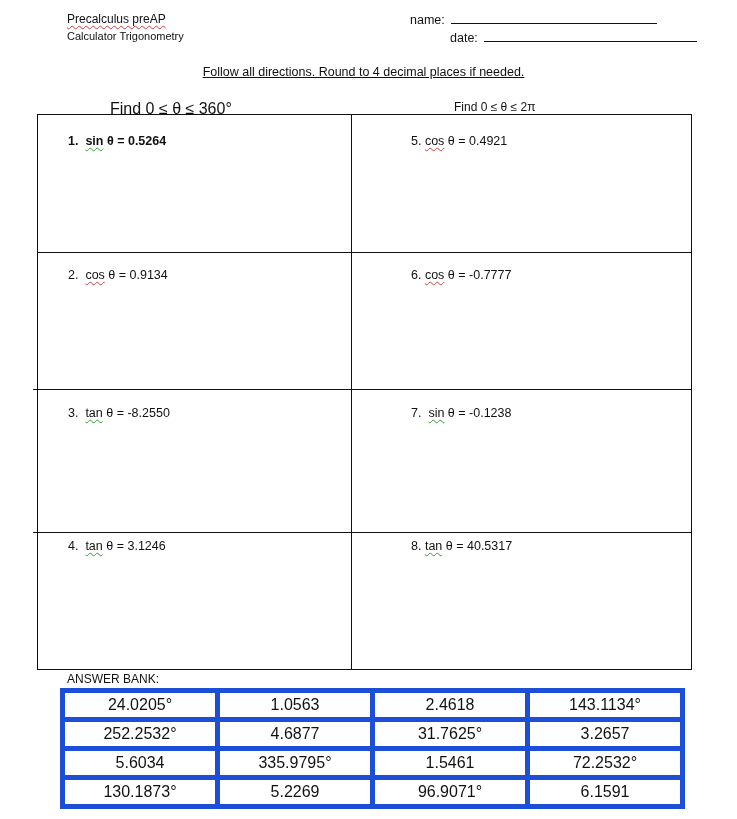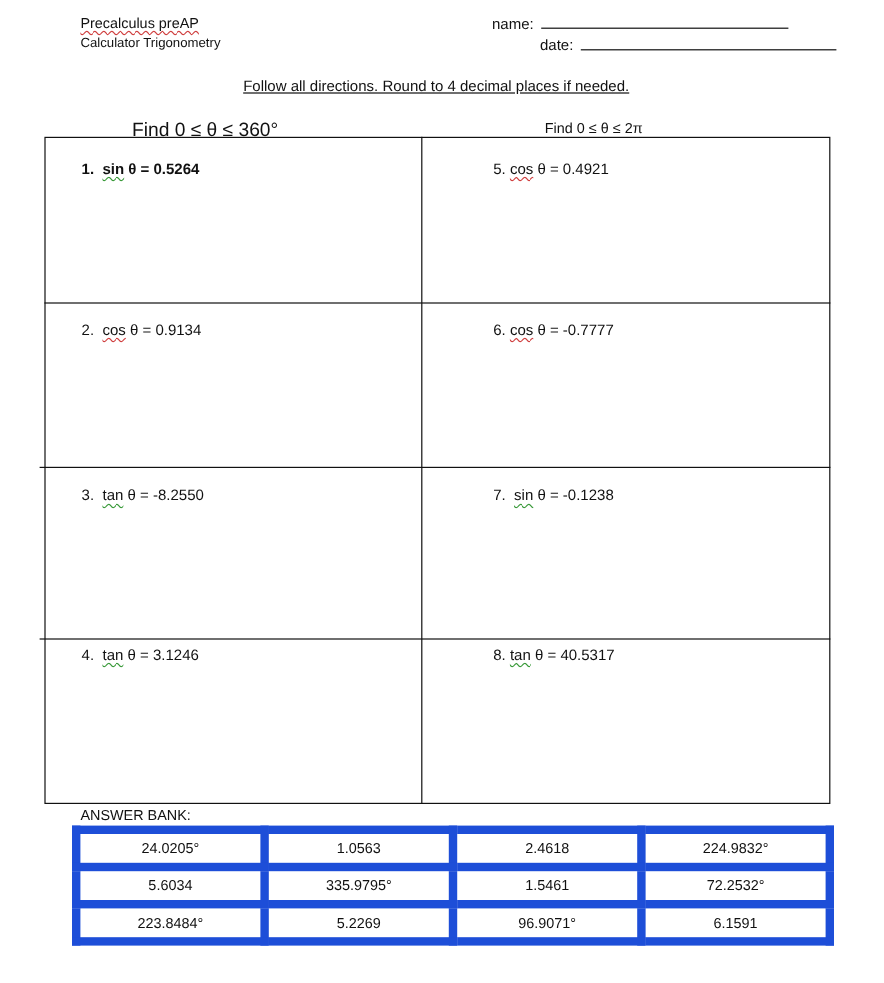--- a/index.html
+++ b/index.html
@@ -8,21 +8,21 @@
   .abs { position: absolute; }
   .squiggle-red { text-decoration: underline wavy #d04040; text-decoration-thickness: 1px; text-underline-offset: 2px; }
   .squiggle-green { text-decoration: underline wavy #3a9a3a; text-decoration-thickness: 1px; text-underline-offset: 2px; }
   .blank { display: inline-block; border-bottom: 1px solid #111; height: 11px; vertical-align: baseline; }
   .directions { text-decoration: underline; }
   .grid { position: absolute; left: 37px; top: 114px; width: 655px; height: 556px; border: 1px solid #111; box-sizing: border-box; }
   .vline { position: absolute; left: 351px; top: 114px; width: 1px; height: 556px; background: #111; }
   .hline { position: absolute; height: 1px; background: #111; }
   .problem { position: absolute; font-size: 12.5px; white-space: nowrap; }
   .bank { position: absolute; left: 60px; top: 688px; border-collapse: collapse; }
-  .bank td { border: 7px solid #1d4ed8; width: 150px; height: 24px; text-align: center; font-size: 12px; padding: 0; }
+  .bank td { border: 5px solid #1d4ed8; width: 150px; height: 24px; text-align: center; font-size: 16px; padding: 0; }
 </style>
 </head>
 <body>
 
 <div class="abs squiggle-red" style="left:67px; top:12px; font-size:12px;">Precalculus preAP</div>
 <div class="abs" style="left:67px; top:30px; font-size:11px;">Calculator Trigonometry</div>
 
 <div class="abs" style="left:410px; top:12px; font-size:12.5px;">
   <span>name:</span>
   <span class="blank" style="width:206px; margin-left:3px;"></span>
@@ -77,28 +77,34 @@
   <span class="squiggle-green">tan</span><span> θ = 40.5317</span>
 </div>
 
 <div class="abs" style="left:67px; top:672px; font-size:12px;">ANSWER BANK:</div>
 <table class="bank">
   <tbody>
       <tr>
     <td>24.0205°</td>
     <td>1.0563</td>
     <td>2.4618</td>
-    <td>224.9832°</td>
+    <td>143.1134°</td>
+  </tr>
+  <tr>
+    <td>252.2532°</td>
+    <td>4.6877</td>
+    <td>31.7625°</td>
+    <td>3.2657</td>
   </tr>
   <tr>
     <td>5.6034</td>
     <td>335.9795°</td>
     <td>1.5461</td>
     <td>72.2532°</td>
   </tr>
   <tr>
-    <td>223.8484°</td>
+    <td>130.1873°</td>
     <td>5.2269</td>
     <td>96.9071°</td>
     <td>6.1591</td>
   </tr>
 </tbody>
   </table>
 
 </body></html>

